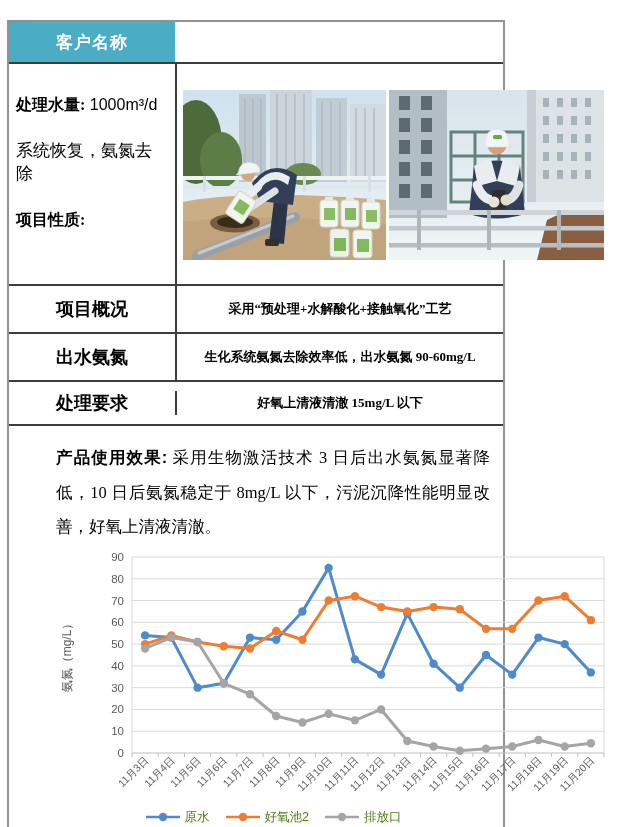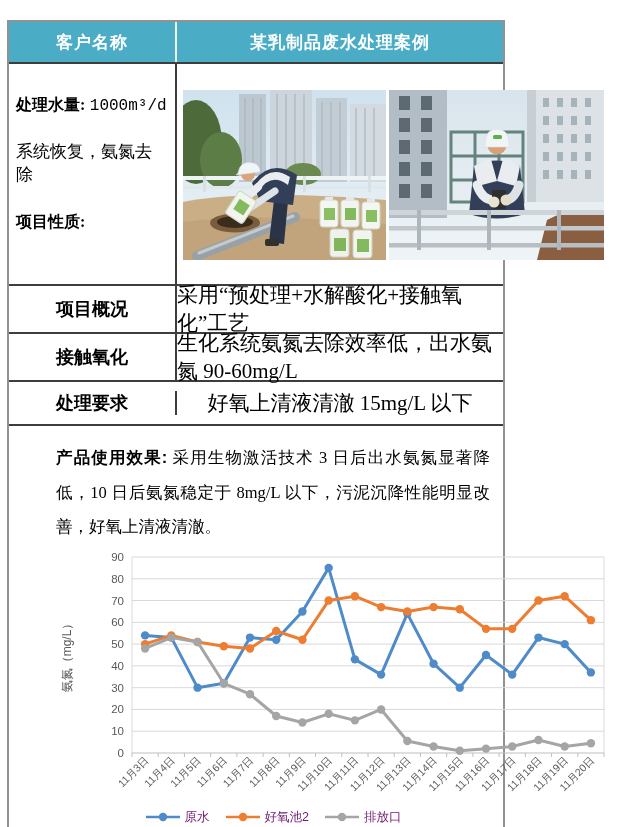--- a/index.html
+++ b/index.html
@@ -12,48 +12,45 @@
   
   .hdr{height:40px;}
   .hdr .lcol,.hdr .rcol{background:#4aacc5;display:flex;align-items:center;justify-content:center;}
   .hdr .lcol{border-right:2px solid #f2f2f2;}
   .hdr-text{color:#fff;font-weight:bold;font-size:17px;letter-spacing:1px;}
   
   .rphotos{height:222px;}
   .infocell{padding:30px 8px 0 7px;font-size:16px;}
   .infoline{margin-bottom:24px;line-height:1.35;}
   .infoline b{font-size:16px;font-family:Liberation Serif, serif;}
-  .serif{font-family:Liberation Mono, monospace;}
+  .serif{font-family:Liberation Sans, sans-serif;}
   .photos{display:flex;gap:3px;padding:26px 4px 0 6px;align-items:flex-start;}
   .photos svg{display:block;}
   
   .r3{height:48px;}.r4{height:48px;}.r5{height:44px;align-items:center;}
   .cellc{display:flex;align-items:center;justify-content:center;}
   .rowlabel{font-weight:bold;font-size:18px;}
-  .rowvalue{font-family:"Liberation Serif",serif;font-size:21px;}
+  .rowvalue{font-family:"Liberation Serif",serif;font-size:13px;font-weight:bold;}
   
   .rbottom{flex:1;display:block;padding-left:35px;}
   .effect{padding:14px 13px 0 12px;font-size:16.5px;line-height:2.1;text-align:justify;font-family:"Liberation Serif",serif;}
   .effect b{font-family:"Liberation Sans",sans-serif;font-size:16.5px;}
   #chart{display:block;margin:0 auto;font-family:"Liberation Sans",sans-serif;}
   #legend{display:flex;justify-content:center;align-items:center;gap:16px;margin-top:2px;}
   .leg-item{display:flex;align-items:center;gap:5px;}
-  .leg-item span{font-size:12.5px;color:#701a75;}
+  .leg-item span{font-size:12.5px;color:#4d7c0f;}
 </style>
 </head>
 <body>
 
 <div class="table">
 
   <div class="row hdr">
     <div class="lcol">
       <span class="hdr-text">客户名称</span>
-    </div>
-    <div class="rcol">
-      <span class="hdr-text">某乳制品废水处理案例</span>
     </div>
   </div>
 
   <div class="row rphotos">
     <div class="lcol infocell">
       <div class="infoline"><b>处理水量:</b> <span class="serif">1000m³/d</span></div>
       <div class="infoline serif" style="font-size:17px;">系统恢复，氨氮去除</div>
       <div class="infoline"><b>项目性质:</b></div>
     </div>
     <div class="rcol photos">
@@ -234,21 +231,21 @@
     <div class="lcol cellc">
         <span class="rowlabel">项目概况</span>
       </div>
     <div class="rcol cellc">
         <span class="rowvalue">采用“预处理+水解酸化+接触氧化”工艺</span>
       </div>
   </div>
 
   <div class="row r4">
     <div class="lcol cellc">
-        <span class="rowlabel">接触氧化</span>
+        <span class="rowlabel">出水氨氮</span>
       </div>
     <div class="rcol cellc">
         <span class="rowvalue">生化系统氨氮去除效率低，出水氨氮 90-60mg/L</span>
       </div>
   </div>
 
   <div class="row r5">
     <div class="lcol cellc">
         <span class="rowlabel">处理要求</span>
       </div>

